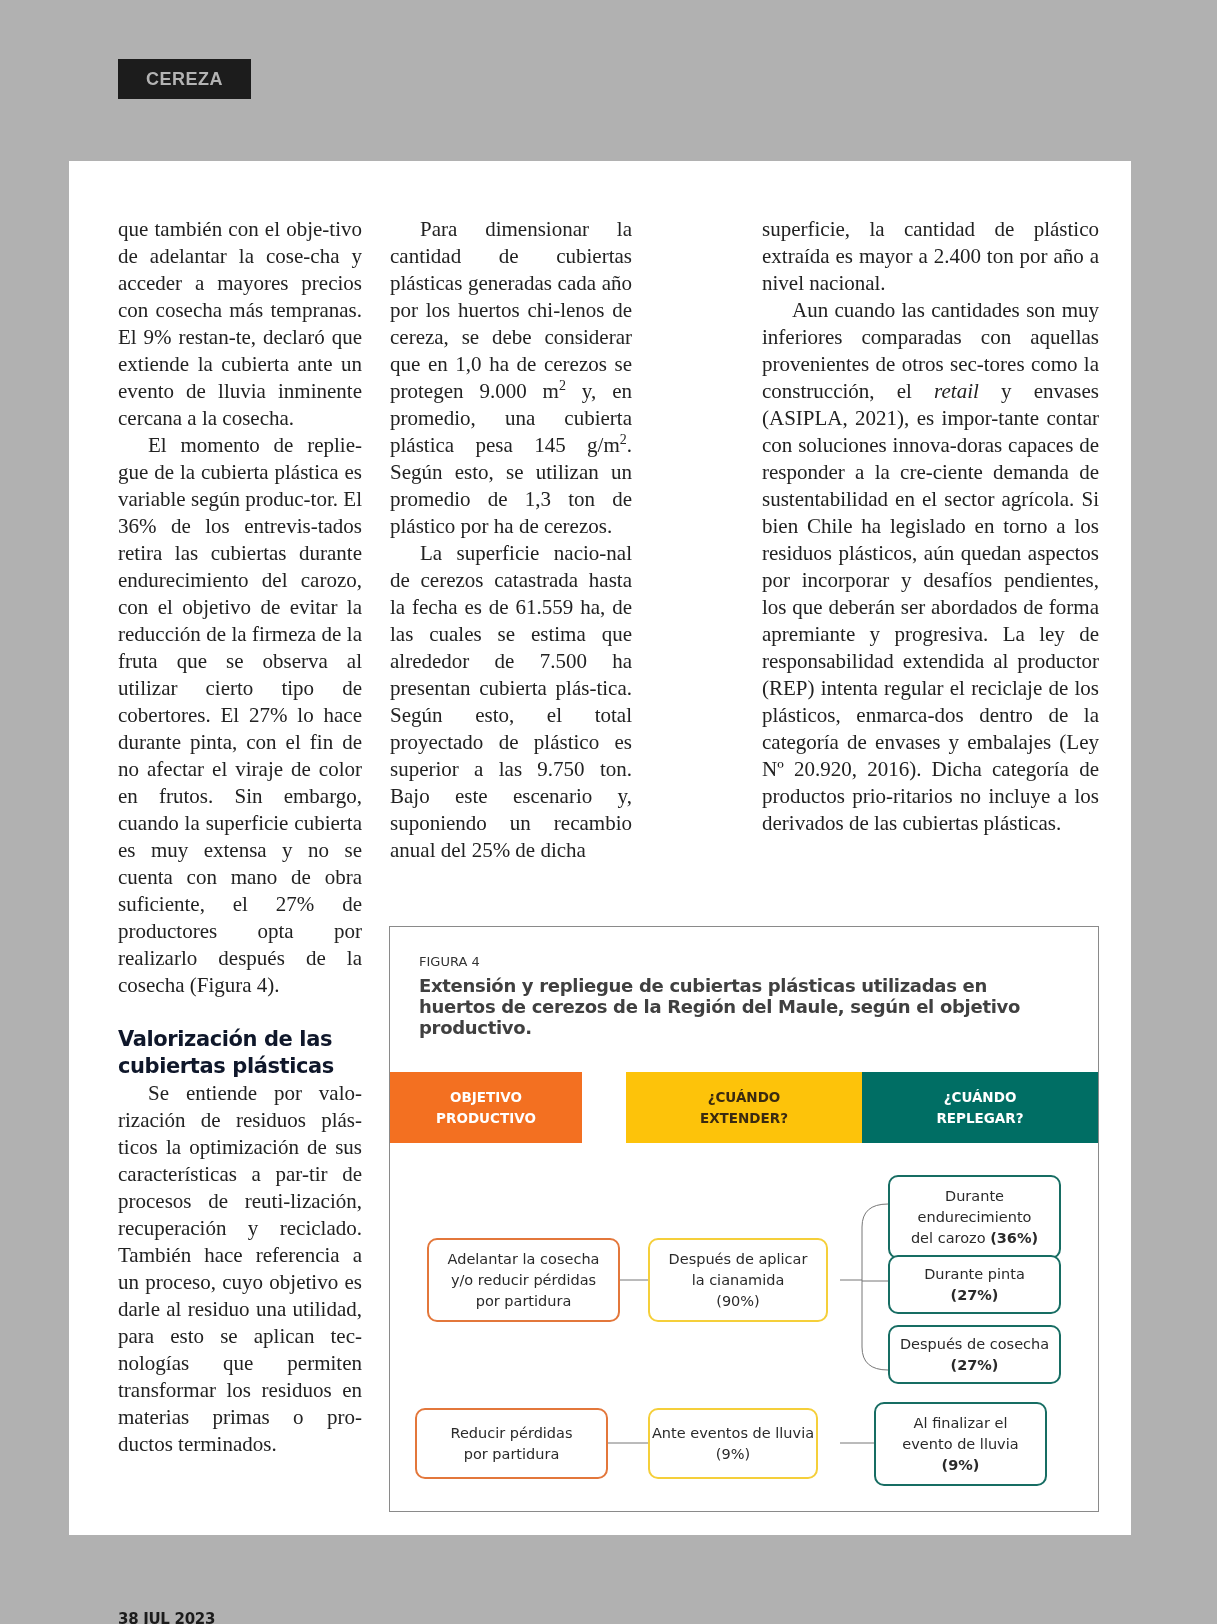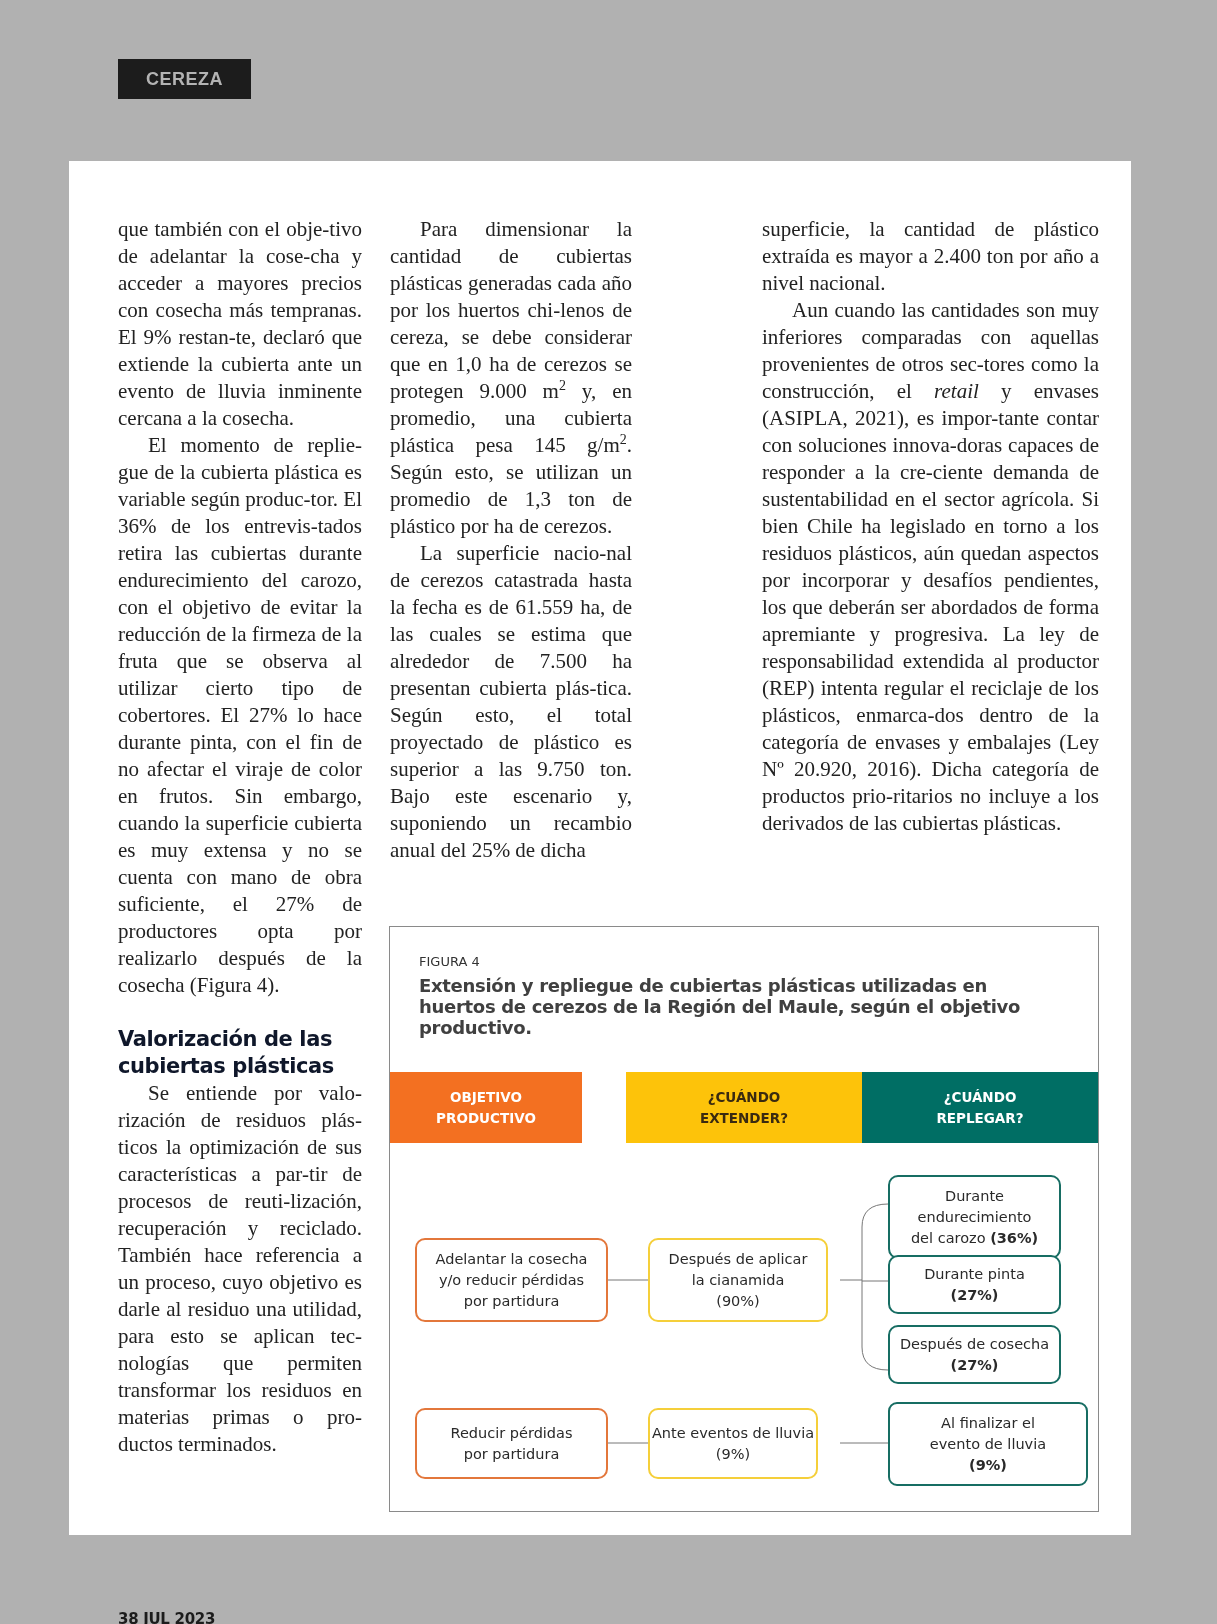--- a/index.html
+++ b/index.html
@@ -92,21 +92,21 @@
 
   <svg class="lines" viewBox="0 0 708 584">
     <line x1="218" y1="353" x2="258" y2="353" stroke="#777" stroke-width="1"></line>
     <line x1="450" y1="353" x2="472" y2="353" stroke="#777" stroke-width="1"></line>
     <path d="M498 277 Q472 277 472 300 L472 420 Q472 443 498 443" fill="none" stroke="#777" stroke-width="1"></path>
     <line x1="472" y1="354" x2="498" y2="354" stroke="#777" stroke-width="1"></line>
     <line x1="218" y1="516" x2="258" y2="516" stroke="#777" stroke-width="1"></line>
     <line x1="450" y1="516" x2="498" y2="516" stroke="#777" stroke-width="1"></line>
   </svg>
 
-  <div class="node o" style="left:25px; top:311px; width:193px; height:84px;">
+  <div class="node o" style="left:37px; top:311px; width:193px; height:84px;">
     <span>Adelantar la cosecha</span>
     <span>y/o reducir pérdidas</span>
     <span>por partidura</span>
   </div>
   <div class="node y" style="left:258px; top:311px; width:180px; height:84px;">
     <span>Después de aplicar</span>
     <span>la cianamida</span>
     <span>(90%)</span>
   </div>
   <div class="node t" style="left:498px; top:220px; width:173px; height:84px;margin-top:28px;">
@@ -124,20 +124,20 @@
   </div>
 
   <div class="node o" style="left:25px; top:481px; width:193px; height:71px;">
     <span>Reducir pérdidas</span>
     <span>por partidura</span>
   </div>
   <div class="node y" style="left:258px; top:481px; width:170px; height:71px;">
     <span>Ante eventos de lluvia</span>
     <span>(9%)</span>
   </div>
-  <div class="node t" style="left:498px; top:475px; width:200px; height:84px;border-radius:9px;">
+  <div class="node t" style="left:484px; top:475px; width:173px; height:84px;">
     <span>Al finalizar el</span>
     <span>evento de lluvia</span>
     <b>(9%)</b>
   </div>
 </div>
 
 <div class="footer">38 JUL 2023</div>
 
 </body></html>

